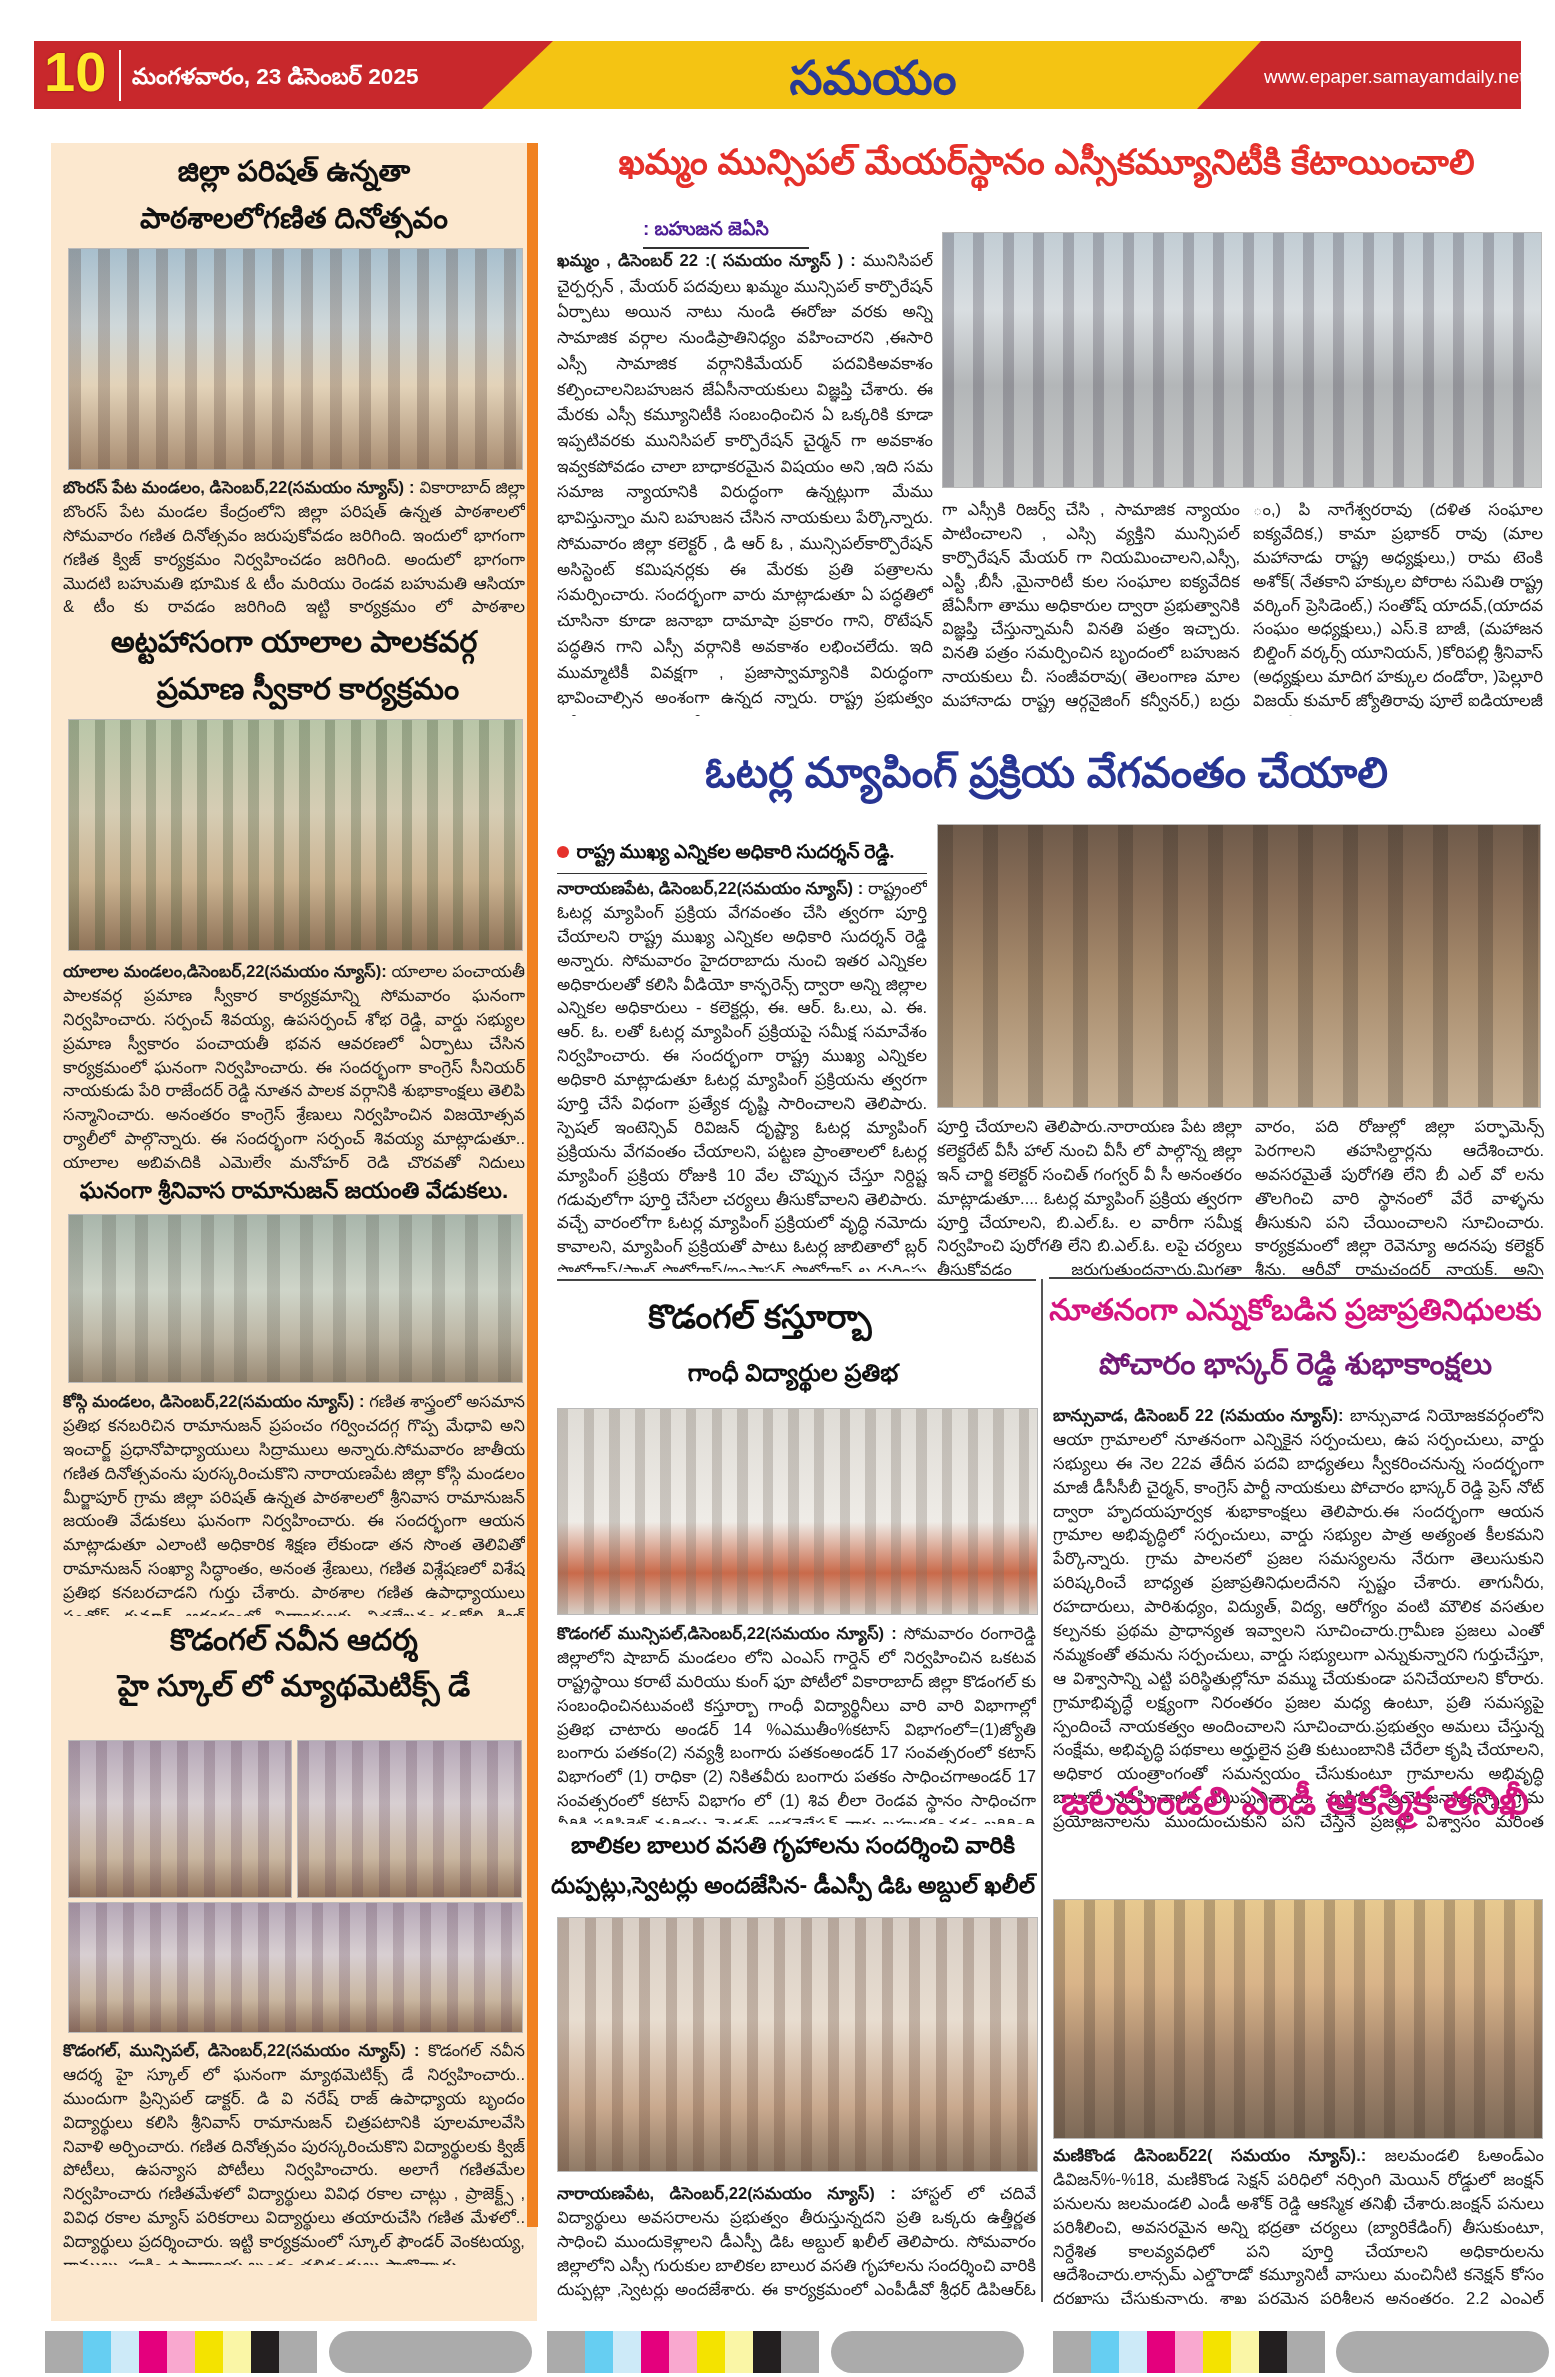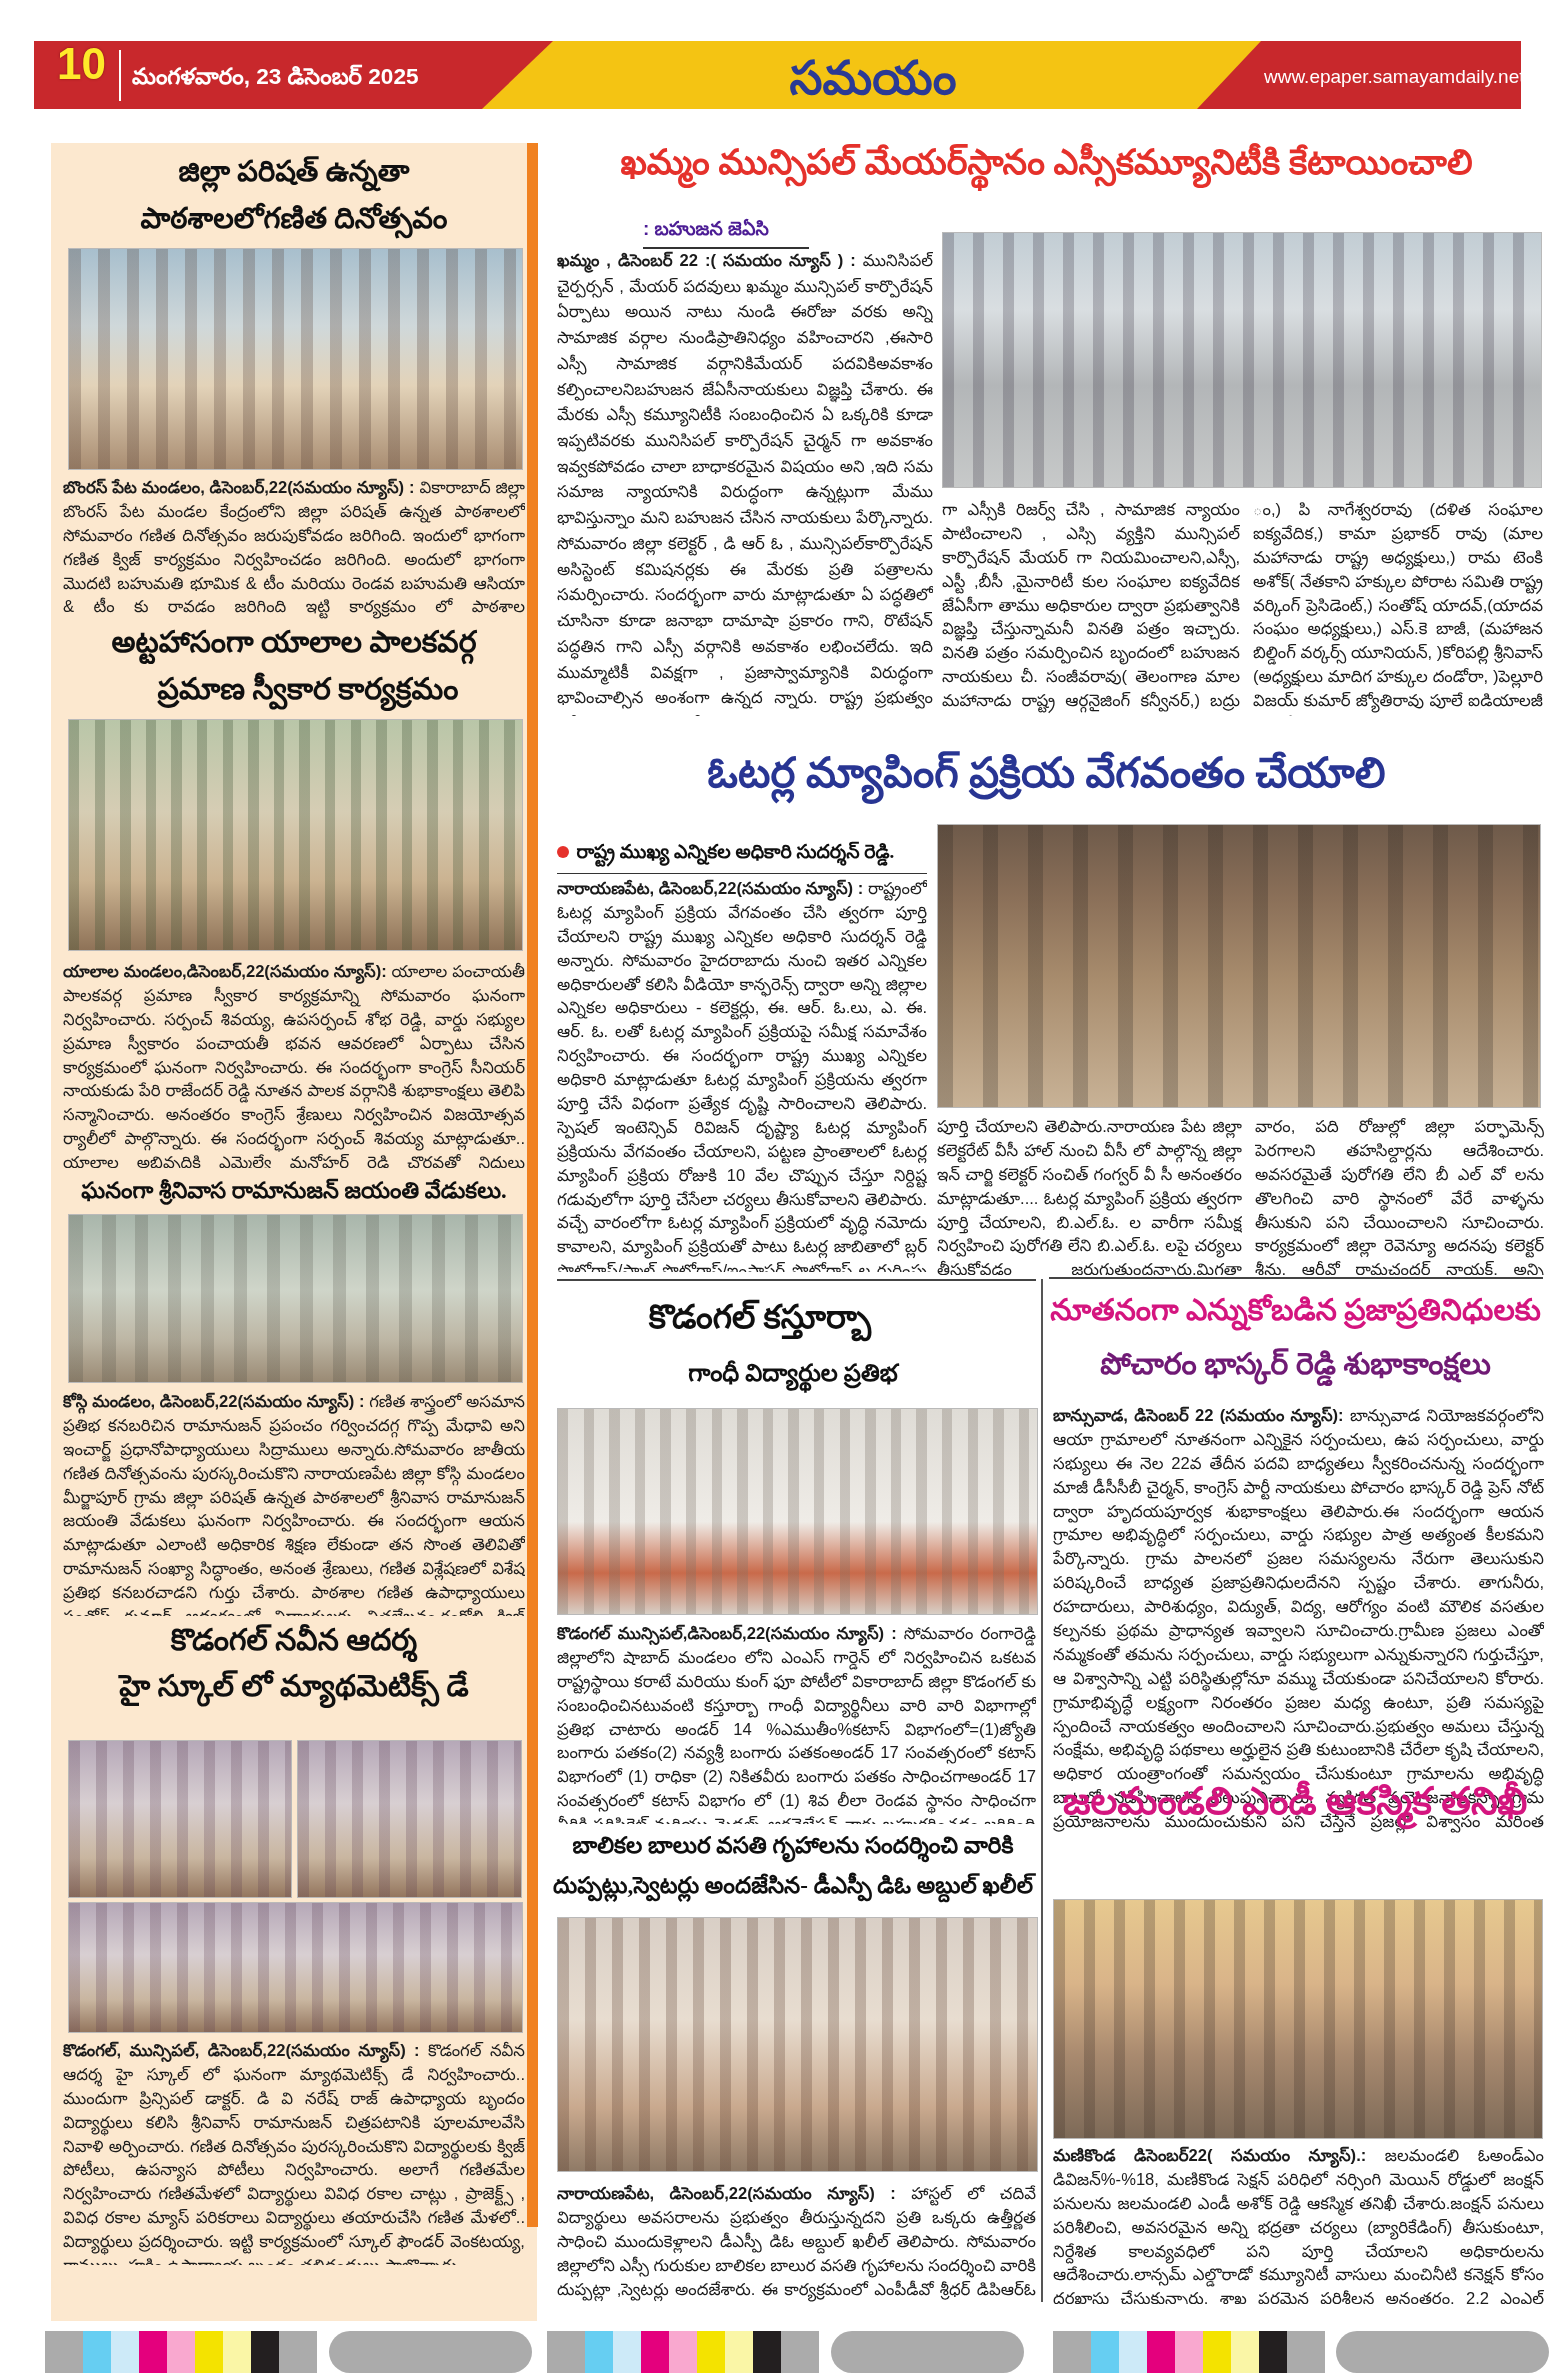--- a/index.html
+++ b/index.html
@@ -4,33 +4,33 @@
 <style>
   html,body{margin:0;padding:0;background:#ffffff;}
   .page{position:relative;width:1555px;height:2377px;background:#ffffff;overflow:hidden;
         font-family:"Liberation Sans", sans-serif;color:#1c1c1c;}
   .abs{position:absolute;}
 
   
   .topbar-red{left:34px;top:41px;width:1487px;height:68px;background:#c8282c;}
   .topbar-yellow{left:482px;top:41px;width:779px;height:68px;background:#f4c413;
       clip-path:polygon(71px 0,779px 0,715px 100%,0 100%);}
-  .pagenum{left:44px;top:39px;width:75px;font-size:44px;font-weight:800;color:#ffe92a;
-      text-shadow:0 0 2.3px #7a1113;text-align:center;}
+  .pagenum{left:44px;top:39px;width:75px;font-size:56px;font-weight:800;color:#ffe92a;
+      text-shadow:0 0 2.3px #7a1113;text-align:left;}
   .pagenum-rule{left:119px;top:50px;width:1.5px;height:51px;background:#ffffff;}
   .date{left:132px;top:64px;width:316px;font-size:22.6px;font-weight:bold;color:#ffffff;}
   .masthead{left:632px;top:50px;width:482px;font-size:47px;font-weight:800;color:#2b3a94;text-align:center;}
   .website{left:1264px;top:66px;width:256px;font-size:19px;color:#ffffff;text-align:center;}
 
   
   .left-panel{left:51px;top:143px;width:486px;height:2178px;background:#fce8cf;}
   .orange-bar{left:527px;top:143px;width:10.5px;height:2084px;background:#f08121;}
 
   .headline{font-weight:bold;color:#101010;text-align:left;white-space:nowrap;
-      display:flex;align-items:center;justify-content:center;overflow:hidden;font-family:Liberation Serif, serif;}
+      display:flex;align-items:center;justify-content:center;overflow:hidden;}
   .lh1{left:0;width:486px;height:45px;font-size:29px;}
   .body-text{font-size:16.6px;line-height:1.44;text-align:justify;color:#1b1b1b;overflow:hidden;}
   .lead{font-weight:bold;}
 
   .photo{border:0.8px solid #b9b9b9;}
   .ph-people{background:
       repeating-linear-gradient(90deg, rgba(84,62,52,.28) 0 12px, rgba(255,255,255,0) 12px 29px),
       linear-gradient(180deg,#a8bfcd 0%,#cfd8da 35%,#e3d3b9 62%,#a98d72 100%);}
   .ph-crowd{background:
       repeating-linear-gradient(90deg, rgba(60,80,50,.30) 0 10.5px, rgba(255,255,255,0) 10.5px 25.6px),

